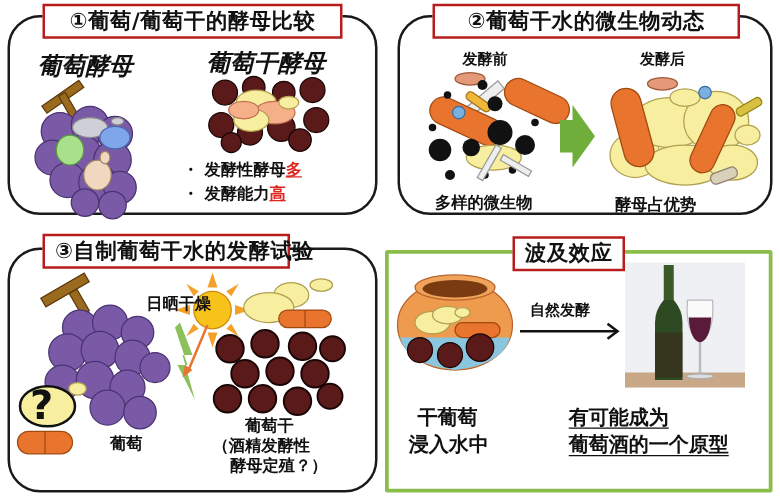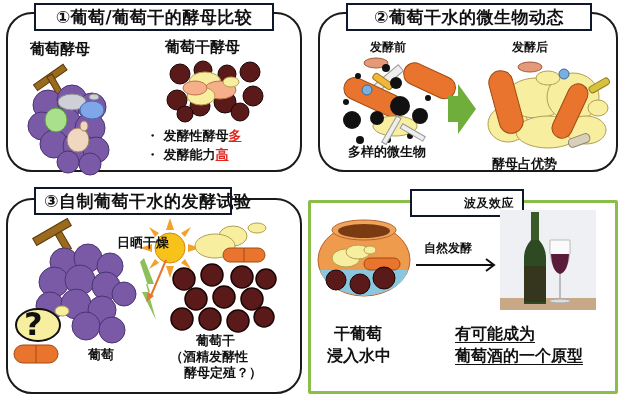--- a/index.html
+++ b/index.html
@@ -6,26 +6,26 @@
   body {
     width: 624px; height: 400px; background: #ffffff; position: relative; overflow: hidden;
     font-family: "DejaVu Sans", "Liberation Sans", sans-serif; color: #111;
   }
   .panel {
     position: absolute; border: 2.5px solid #1a1a1a; border-radius: 26px; background: #fff;
     box-sizing: border-box;
   }
   .panel.green { border: 3px solid #8bbd4a; border-radius: 2px; }
   .ptitle {
-    position: absolute; background: #fff; border: 2px solid #0f172a; font-weight: bold;
+    position: absolute; background: #fff; border: 2px solid #b91c1c; font-weight: bold;
     font-size: 17px; line-height: 24px; padding: 0 8px; white-space: nowrap; letter-spacing: 0.5px;
     box-sizing: border-box; text-align: center;
   }
   .lbl { position: absolute; font-weight: bold; white-space: nowrap; }
-  .l15 { font-size: 15px; }
+  .l15 { font-size: 19px; font-style: italic; }
   .l13 { font-size: 13px; }
   .l12 { font-size: 12px; }
   .l16 { font-size: 16px; }
   .red-ul { color: #e0261f; text-decoration: underline; }
   .ul { text-decoration: underline; text-underline-offset: 3px; }
   svg { position: absolute; overflow: visible; }
 </style>
 </head>
 <body>
 
@@ -129,21 +129,21 @@
   <ellipse cx="120" cy="46" rx="10" ry="8" fill="#f7eea0" stroke="#b0a050"></ellipse>
   <ellipse cx="70" cy="16" rx="12" ry="7" fill="#f7eea0" stroke="#b0a050"></ellipse>
   <rect x="16" y="8" width="24" height="64" rx="12" fill="#e8742e" stroke="#a04a10" transform="rotate(-15 28 40)"></rect>
   <rect x="82" y="20" width="20" height="58" rx="10" fill="#e8742e" stroke="#a04a10" transform="rotate(25 92 49)"></rect>
   <ellipse cx="52" cy="5" rx="12" ry="5" fill="#e49a78" stroke="#a05a3a"></ellipse>
   <circle cx="86" cy="12" r="5" fill="#7ab0e0" stroke="#3a6a9a"></circle>
   <rect x="110" y="20" width="22" height="7" rx="3" fill="#d8c040" stroke="#908010" transform="rotate(-30 121 23)"></rect>
   <rect x="90" y="74" width="22" height="9" rx="4" fill="#d8d0b8" stroke="#908070" transform="rotate(-20 101 78)"></rect>
 </svg>
 
-<div class="lbl l13" style="left:348px;top:143px;">多样的微生物</div>
+<div class="lbl l13" style="left:348px;top:153px;">多样的微生物</div>
 <div class="lbl l13" style="left:492px;top:155px;">酵母占优势</div>
 
 <div class="panel" style="left:6px;top:198px;width:296px;height:196px;"></div>
 <div class="ptitle" style="left:34px;top:187px;width:198px;">③自制葡萄干水的发酵试验</div>
 
 <svg style="left:20px;top:218px;" width="120" height="130">
   <rect x="12" y="10" width="40" height="8" fill="#9a6a1e" stroke="#5a3a0a" transform="rotate(-30 32 14)"></rect>
   <rect x="40" y="14" width="7" height="20" fill="#9a6a1e" stroke="#5a3a0a" transform="rotate(-30 43 24)"></rect>
   <g fill="#7a5aa6" stroke="#4b3373" stroke-width="1">
     <circle cx="44" cy="44" r="14"></circle>
@@ -213,21 +213,21 @@
       <circle cx="94" cy="52" r="10"></circle>
   </g>
 </svg>
 
 <div class="lbl l13" style="left:88px;top:346px;">葡萄</div>
 <div class="lbl l13" style="left:196px;top:332px;text-align:right;">葡萄干</div>
 <div class="lbl l13" style="left:170px;top:348px;">（酒精发酵性</div>
 <div class="lbl l13" style="left:184px;top:364px;text-align:right;">酵母定殖？）</div>
 
 <div class="panel green" style="left:308px;top:200px;width:310px;height:194px;"></div>
-<div class="ptitle" style="left:410px;top:189px;width:114px;font-size:12px;text-align:right;">波及效应</div>
+<div class="ptitle" style="left:410px;top:189px;width:90px;font-size:17px;">波及效应</div>
 
 <svg style="left:314px;top:218px;" width="100" height="80">
   <ellipse cx="50" cy="42" rx="46" ry="36" fill="#ee9b4e" stroke="#b8632a"></ellipse>
   <ellipse cx="50" cy="12" rx="32" ry="10" fill="#f0a35a" stroke="#b8632a"></ellipse>
   <ellipse cx="50" cy="13" rx="26" ry="7" fill="#7a3a12"></ellipse>
   <path d="M6,52 L94,52 Q88,74 50,78 Q12,74 6,52 Z" fill="#8ac7de"></path>
   <ellipse cx="32" cy="40" rx="14" ry="9" fill="#f7eea0" stroke="#b0a050"></ellipse>
   <ellipse cx="44" cy="34" rx="12" ry="7" fill="#f7eea0" stroke="#b0a050"></ellipse>
   <ellipse cx="56" cy="32" rx="6" ry="4" fill="#f7eea0" stroke="#b0a050"></ellipse>
   <rect x="50" y="40" width="36" height="12" rx="6" fill="#e8742e" stroke="#a04a10"></rect>

